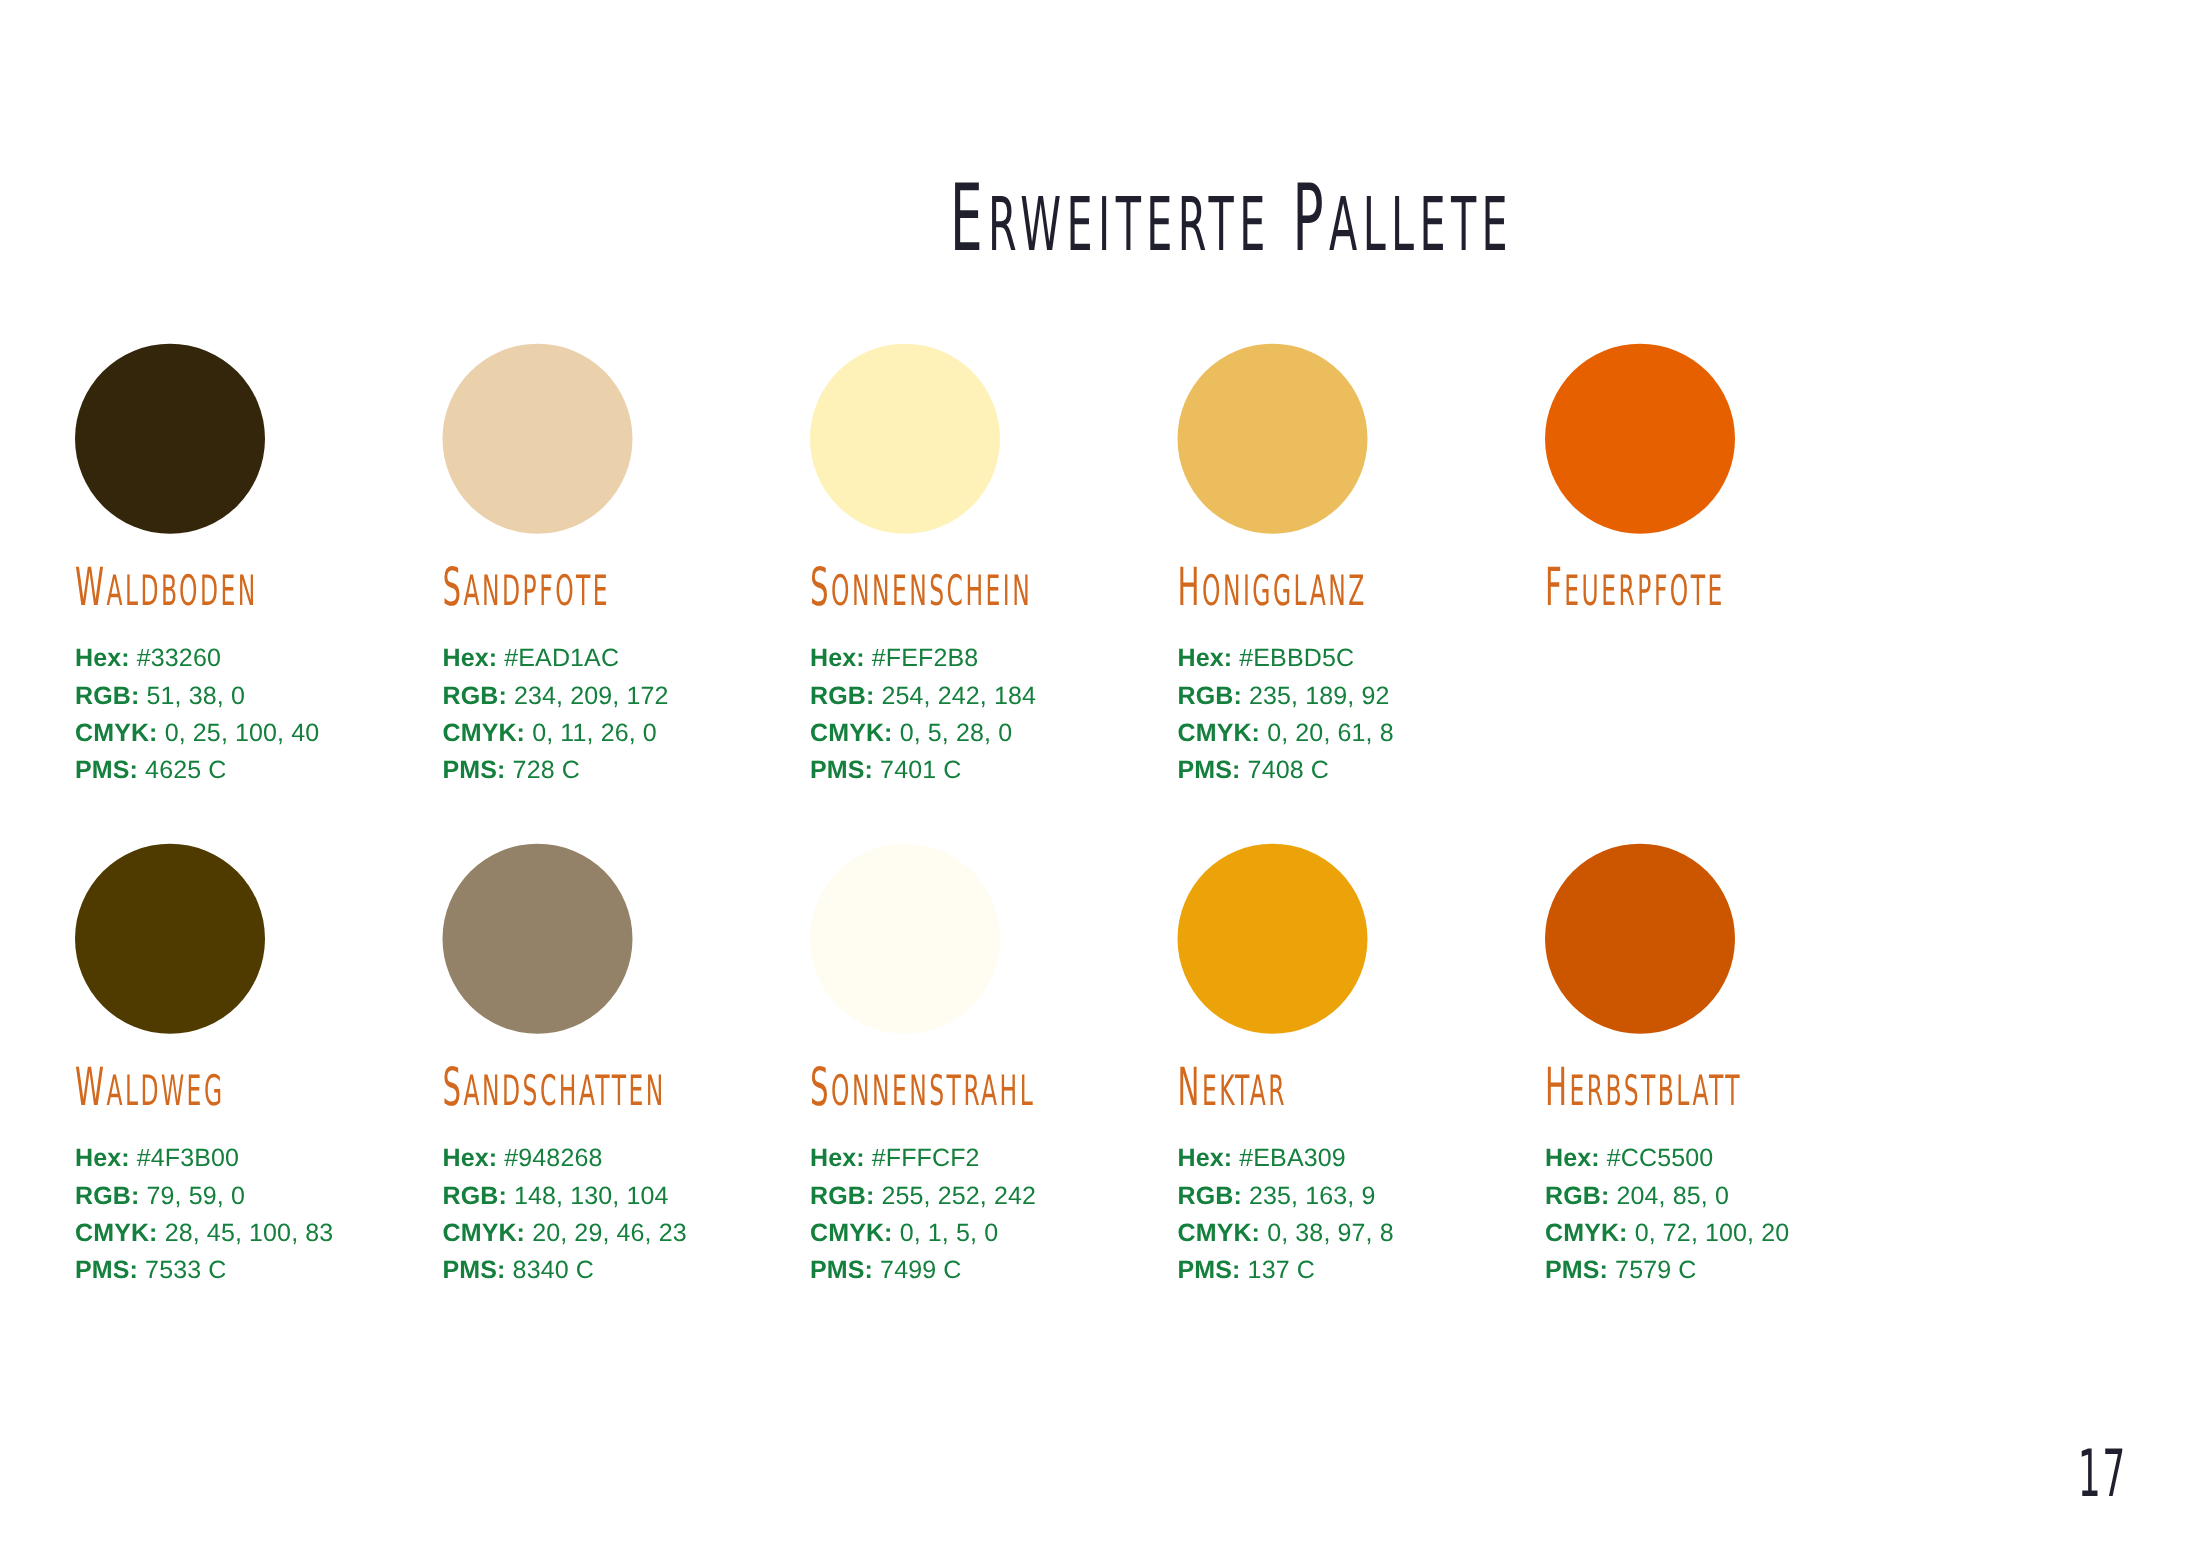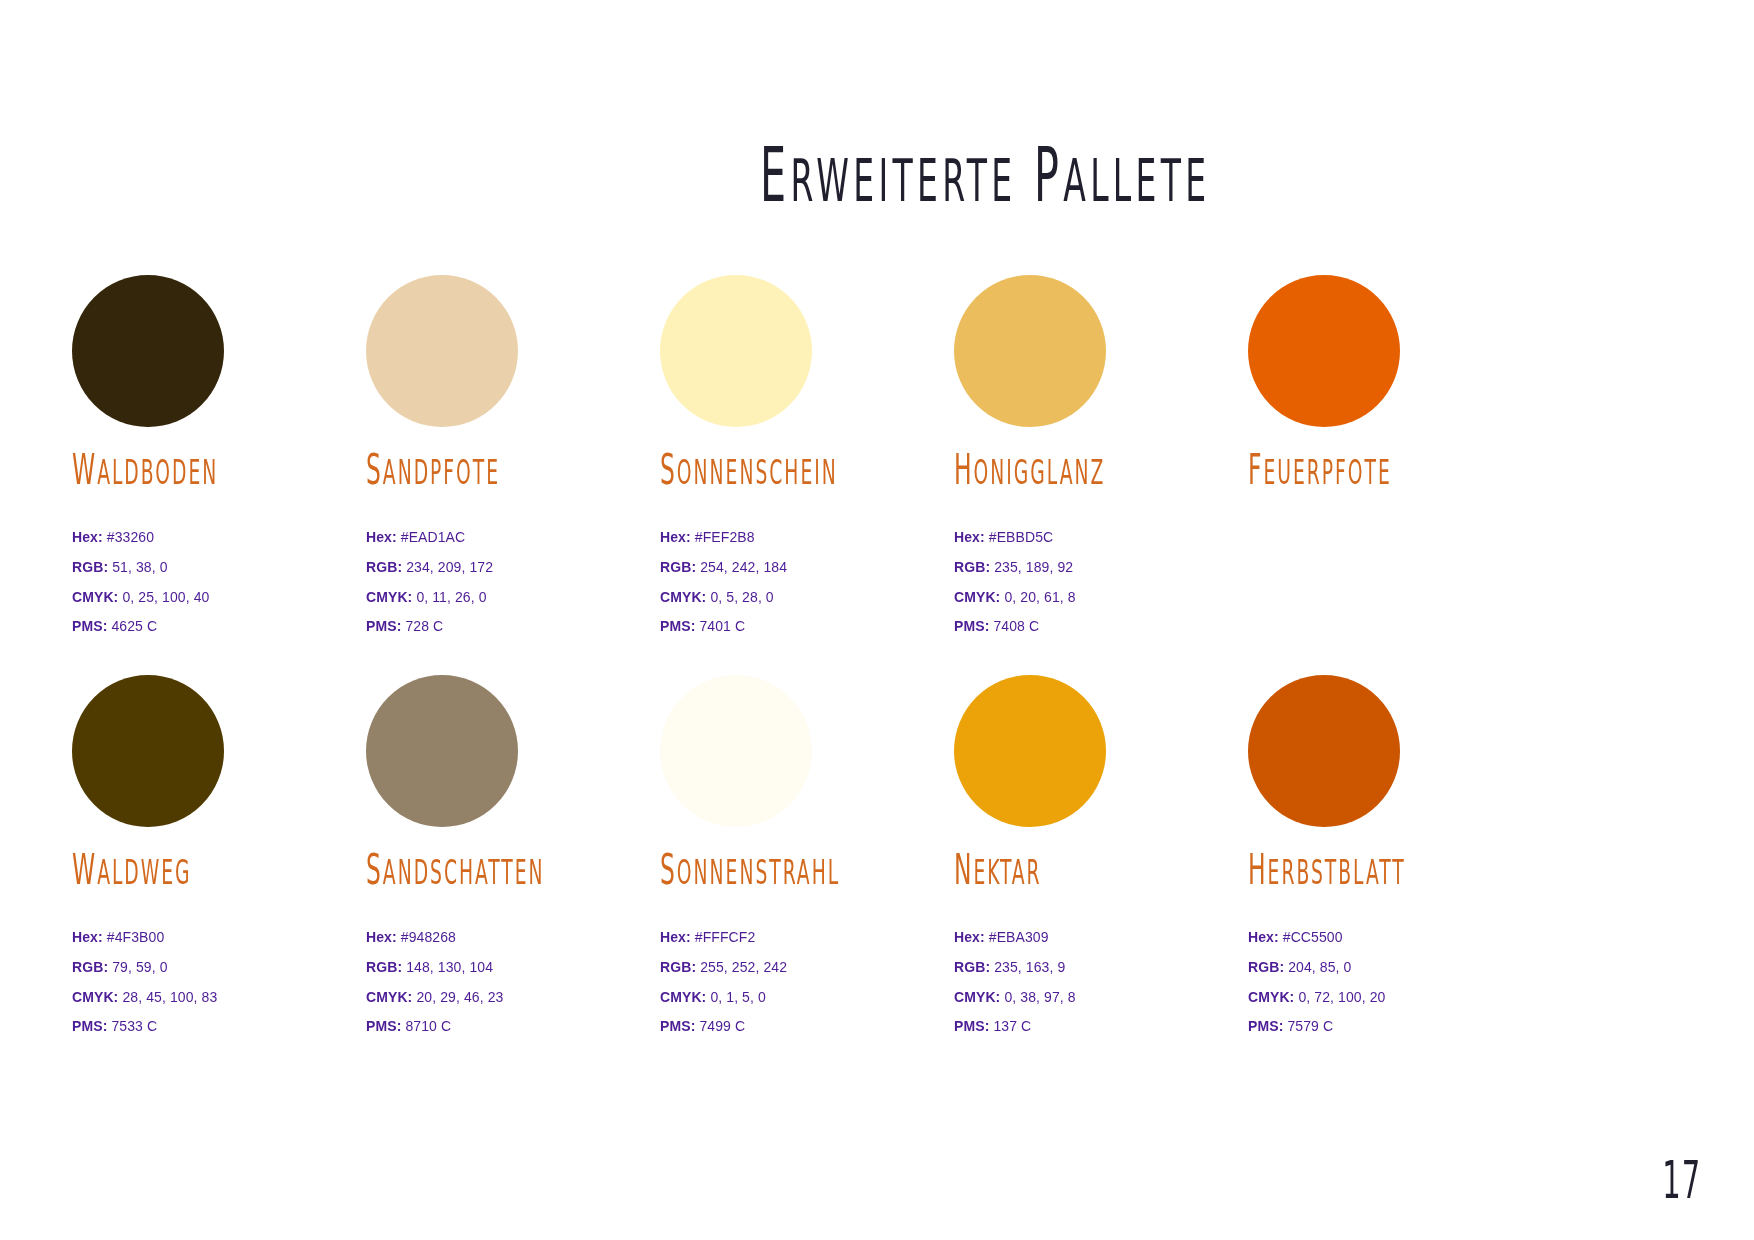--- a/index.html
+++ b/index.html
@@ -43,21 +43,21 @@
     transform: scaleX(0.62);
     transform-origin: right center;
   }
   #page-title .cap { font-size: 74px; }
   #page-title .sm  { font-size: 58px; }
 
   
   #swatch-grid {
     position: absolute;
     top: 275px;
-    left: 72px;
+    left: 60px;
     width: 1620px;
     display: grid;
     grid-template-columns: repeat(5, 294px);
     grid-template-rows: 400px 400px;
     column-gap: 0px;
   }
   .swatch-cell { position: relative; }
 
   .swatch-circle {
     width: 152px; height: 152px;
@@ -68,24 +68,24 @@
   .swatch-name {
     margin-top: 24px;
     font-size: 42px;
     line-height: 38px;
     letter-spacing: 3.2px;
     color: #d2691e;
     height: 40px;
   }
 
   .swatch-specs {
-    margin-top: 32px;
-    font-size: 14px;
+    margin-top: 22px;
+    font-size: 20px;
     line-height: 29.8px;
-    color: #4c1d95;
+    color: #15803d;
     letter-spacing: 0.1px;
   }
   .spec-line { white-space: nowrap; }
   .spec-label { font-weight: 700; }
   .spec-value { font-weight: 400; }
   .spec-value.italic { }
 
   
   #page-number {
     position: absolute;
@@ -162,21 +162,21 @@
         <div class="spec-line"><span class="spec-label">PMS:</span> <span class="spec-value">7533 C</span></div>
       </div>
     </div>
     <div class="swatch-cell">
       <div class="swatch-circle" style="background: rgb(148, 130, 104);"></div>
       <div class="swatch-name handdrawn"><span class="cap">S</span><span class="sm">A</span><span class="sm">N</span><span class="sm">D</span><span class="sm">S</span><span class="sm">C</span><span class="sm">H</span><span class="sm">A</span><span class="sm">T</span><span class="sm">T</span><span class="sm">E</span><span class="sm">N</span></div>
       <div class="swatch-specs">
         <div class="spec-line"><span class="spec-label">Hex:</span> <span class="spec-value">#948268</span></div>
         <div class="spec-line"><span class="spec-label">RGB:</span> <span class="spec-value">148, 130, 104</span></div>
         <div class="spec-line"><span class="spec-label">CMYK:</span> <span class="spec-value">20, 29, 46, 23</span></div>
-        <div class="spec-line"><span class="spec-label">PMS:</span> <span class="spec-value">8710 C</span></div>
+        <div class="spec-line"><span class="spec-label">PMS:</span> <span class="spec-value">8340 C</span></div>
       </div>
     </div>
     <div class="swatch-cell">
       <div class="swatch-circle" style="background: rgb(255, 252, 242);"></div>
       <div class="swatch-name handdrawn"><span class="cap">S</span><span class="sm">O</span><span class="sm">N</span><span class="sm">N</span><span class="sm">E</span><span class="sm">N</span><span class="sm">S</span><span class="sm">T</span><span class="sm">R</span><span class="sm">A</span><span class="sm">H</span><span class="sm">L</span></div>
       <div class="swatch-specs">
         <div class="spec-line"><span class="spec-label">Hex:</span> <span class="spec-value">#FFFCF2</span></div>
         <div class="spec-line"><span class="spec-label">RGB:</span> <span class="spec-value">255, 252, 242</span></div>
         <div class="spec-line"><span class="spec-label">CMYK:</span> <span class="spec-value">0, 1, 5, 0</span></div>
         <div class="spec-line"><span class="spec-label">PMS:</span> <span class="spec-value">7499 C</span></div>

